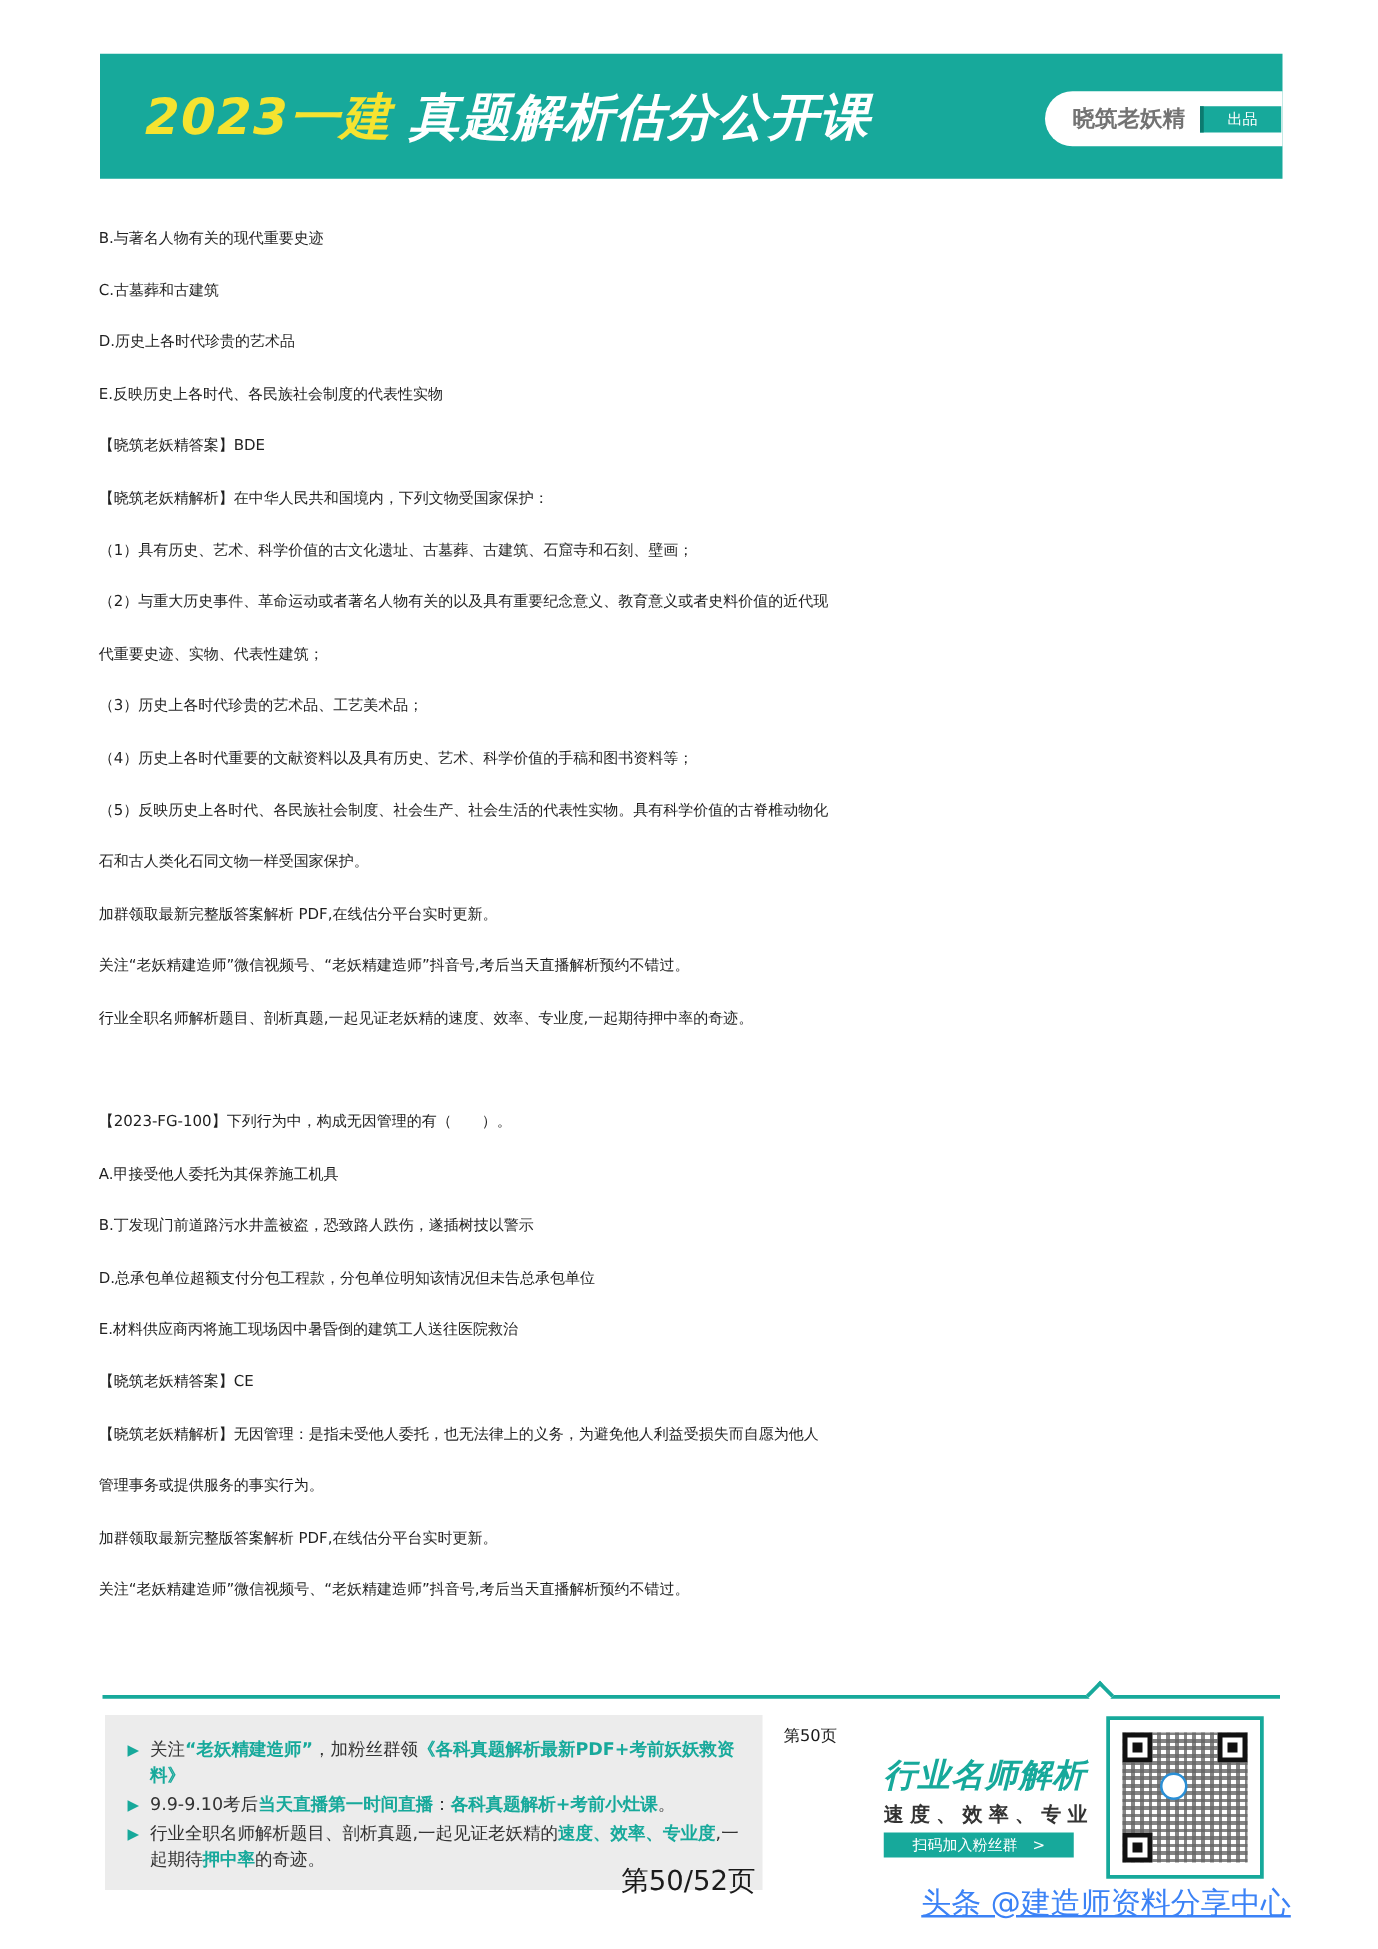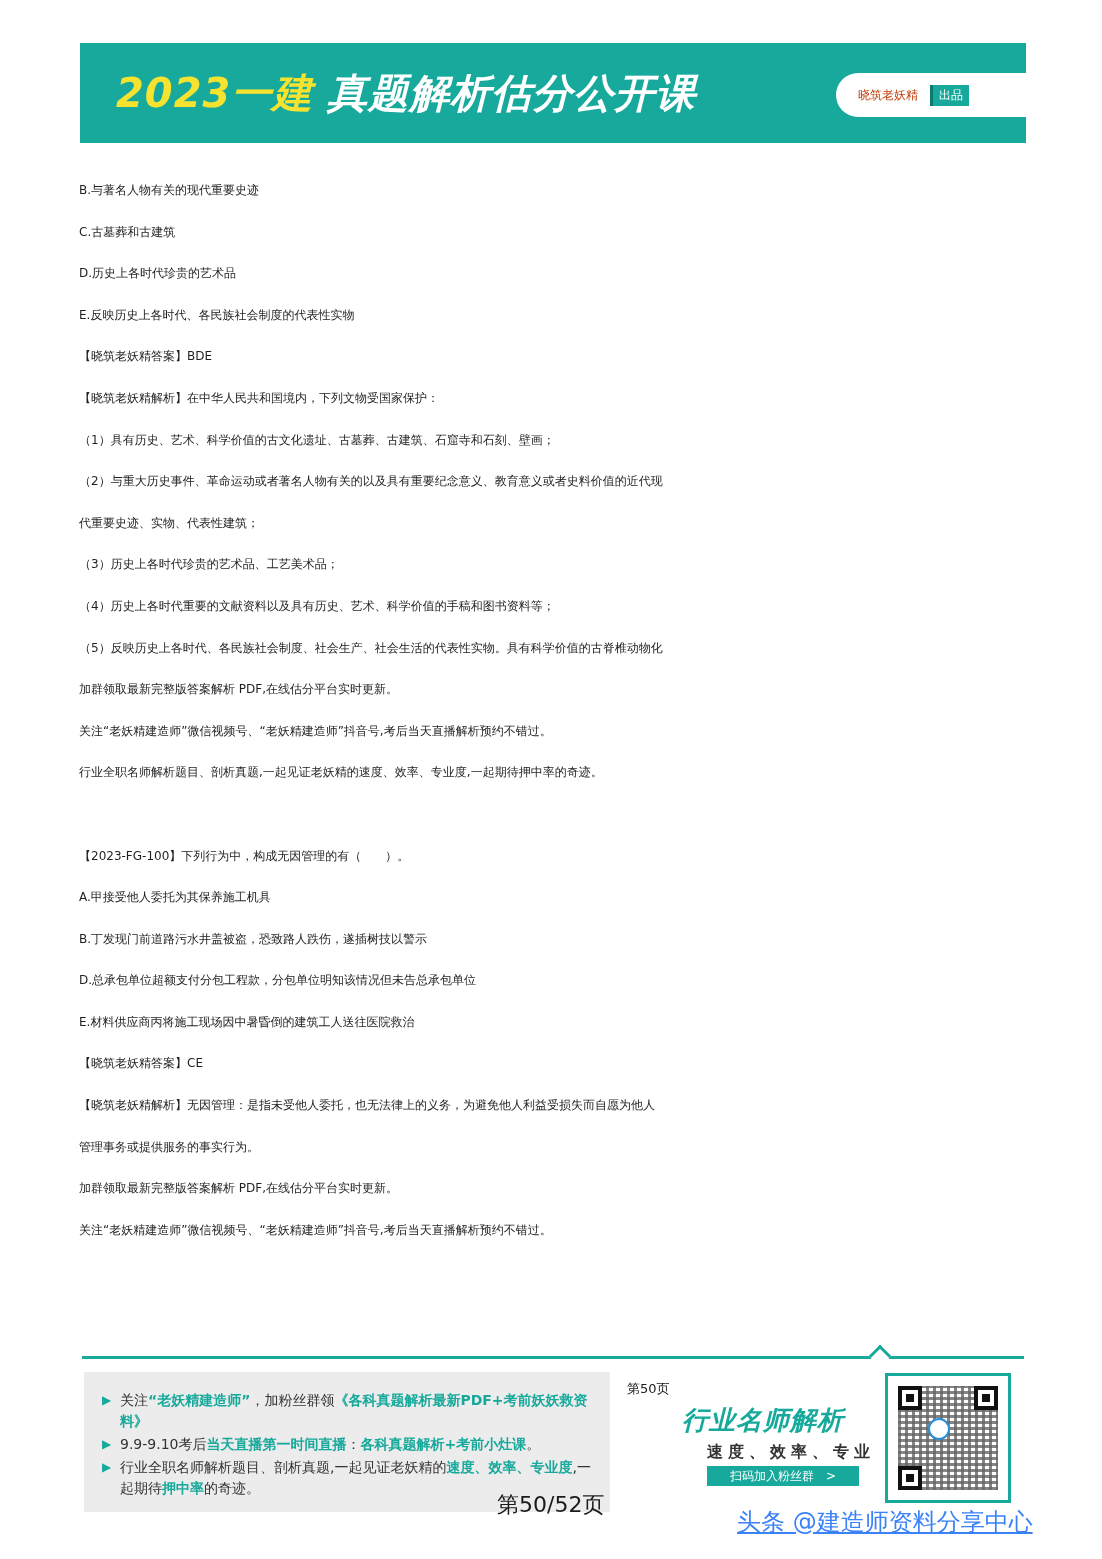--- a/index.html
+++ b/index.html
@@ -15,24 +15,24 @@
     display: flex; align-items: center; font-weight: bold; font-style: italic;
     font-size: 40px; letter-spacing: 1px;
   }
   .banner-year { color: #f5e330; }
   .banner-main { color: #ffffff; margin-left: 14px; }
   .banner-pill {
     position: absolute; right: 0; top: 30px; width: 190px; height: 44px;
     background: #ffffff; border-radius: 22px 0 0 22px;
     display: flex; align-items: center; padding-left: 22px;
   }
-  .pill-brand { color: #c2410c; font-size: 12px; font-weight: normal; }
+  .pill-brand { color: #737373; font-size: 18px; font-weight: bold; }
   .pill-tag {
     margin-left: 12px; background: #17a99b; color: #fff; font-size: 12px;
-    padding: 2px 6px; border-left: 3px solid #0c7a6f;
+    padding: 2px 19px; border-left: 3px solid #0c7a6f;
   }
 
   .content { position: absolute; left: 79px; top: 170px; width: 950px; }
   .line {
     font-size: 12px; line-height: 41.6px; height: 41.6px; white-space: nowrap;
     color: #1f1f1f;
   }
   .gap { height: 41.6px; }
 
   .footer-rule {
@@ -56,21 +56,21 @@
     content: "▶"; position: absolute; left: 0; top: 0; color: #17a99b; font-size: 12px;
   }
   .hl { color: #17a99b; font-weight: bold; text-align: center; }
   .page-total {
     position: absolute; left: 497px; top: 1490px; font-size: 22px; color: #1a1a1a;
   }
   .page-label {
     position: absolute; left: 627px; top: 1380px; font-size: 13px; color: #1a1a1a;
   }
   .promo-title {
-    position: absolute; left: 682px; top: 1403px; font-size: 26px; font-weight: bold;
+    position: absolute; left: 707px; top: 1403px; font-size: 26px; font-weight: bold;
     font-style: italic; color: #17a99b; letter-spacing: 1px;
   }
   .promo-sub {
     position: absolute; left: 707px; top: 1442px; font-size: 16px; font-weight: bold;
     color: #333; letter-spacing: 5px;
   }
   .promo-btn {
     position: absolute; left: 707px; top: 1466px; width: 152px; height: 20px;
     background: #17a99b; color: #fff; font-size: 12px; text-align: center; line-height: 20px;
   }
@@ -121,20 +121,21 @@
   <div class="line">D.历史上各时代珍贵的艺术品</div>
   <div class="line">E.反映历史上各时代、各民族社会制度的代表性实物</div>
   <div class="line">【晓筑老妖精答案】BDE</div>
   <div class="line">【晓筑老妖精解析】在中华人民共和国境内，下列文物受国家保护：</div>
   <div class="line">（1）具有历史、艺术、科学价值的古文化遗址、古墓葬、古建筑、石窟寺和石刻、壁画；</div>
   <div class="line">（2）与重大历史事件、革命运动或者著名人物有关的以及具有重要纪念意义、教育意义或者史料价值的近代现</div>
   <div class="line">代重要史迹、实物、代表性建筑；</div>
   <div class="line">（3）历史上各时代珍贵的艺术品、工艺美术品；</div>
   <div class="line">（4）历史上各时代重要的文献资料以及具有历史、艺术、科学价值的手稿和图书资料等；</div>
   <div class="line">（5）反映历史上各时代、各民族社会制度、社会生产、社会生活的代表性实物。具有科学价值的古脊椎动物化</div>
+  <div class="line">石和古人类化石同文物一样受国家保护。</div>
   <div class="line">加群领取最新完整版答案解析 PDF,在线估分平台实时更新。</div>
   <div class="line">关注“老妖精建造师”微信视频号、“老妖精建造师”抖音号,考后当天直播解析预约不错过。</div>
   <div class="line">行业全职名师解析题目、剖析真题,一起见证老妖精的速度、效率、专业度,一起期待押中率的奇迹。</div>
   <div class="gap"></div>
   <div class="line">【2023-FG-100】下列行为中，构成无因管理的有（　　）。</div>
   <div class="line">A.甲接受他人委托为其保养施工机具</div>
   <div class="line">B.丁发现门前道路污水井盖被盗，恐致路人跌伤，遂插树技以警示</div>
   <div class="line">D.总承包单位超额支付分包工程款，分包单位明知该情况但未告总承包单位</div>
   <div class="line">E.材料供应商丙将施工现场因中暑昏倒的建筑工人送往医院救治</div>
   <div class="line">【晓筑老妖精答案】CE</div>

